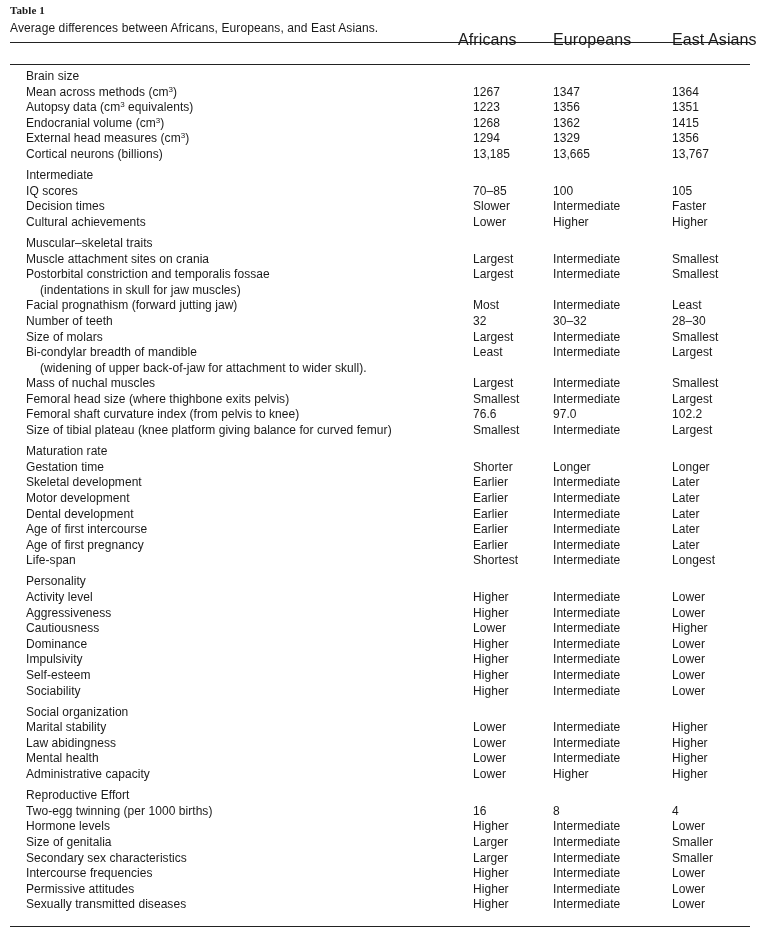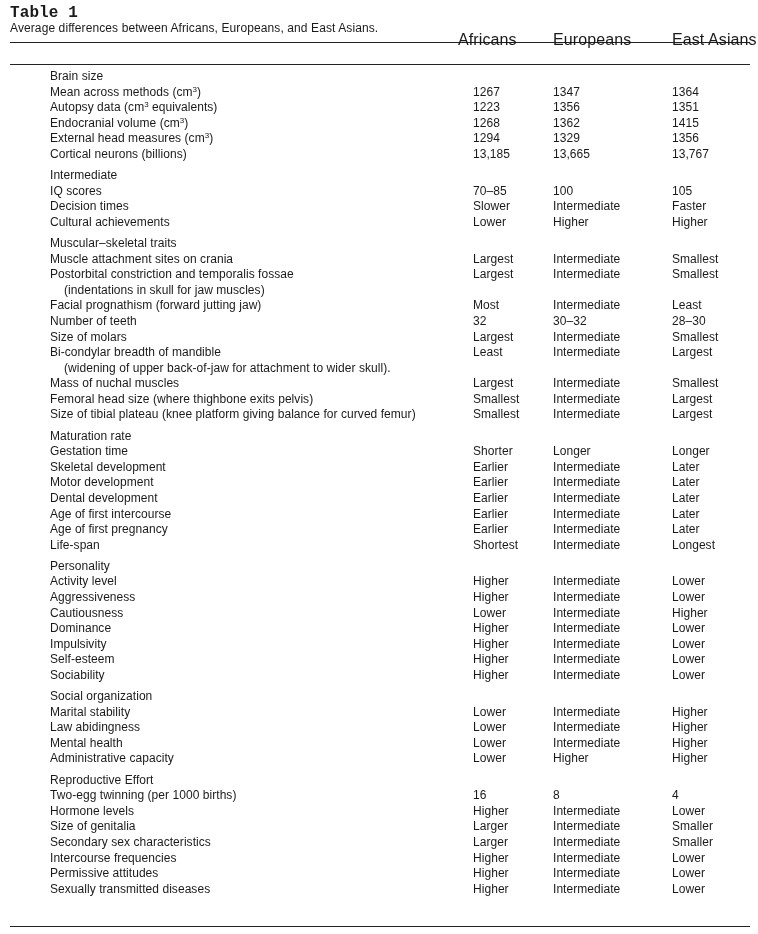--- a/index.html
+++ b/index.html
@@ -4,22 +4,22 @@
 <style>
   html, body { margin: 0; padding: 0; background: #ffffff; }
   body {
     width: 758px; height: 934px; overflow: hidden;
     font-family: "Liberation Sans", "DejaVu Sans", sans-serif;
     color: #1a1a1a;
     position: relative;
   }
   .caption-label {
     position: absolute; left: 10px; top: 4px;
-    font-family: Liberation Mono, monospace;
-    font-weight: bold; font-size: 16px; letter-spacing: 0.1px;
+    font-family: Liberation Serif, serif;
+    font-weight: bold; font-size: 11px; letter-spacing: 0.1px;
   }
   .caption-text {
     position: absolute; left: 10px; top: 21px;
     font-size: 12px; letter-spacing: 0.1px;
   }
   .rule { position: absolute; left: 10px; width: 740px; height: 0; border-top: 1px solid #222; }
   .rule.top { top: 42px; }
   .rule.mid { top: 64px; }
   .rule.bottom { top: 926px; }
   .col-head {
@@ -28,21 +28,21 @@
   .col-a { left: 458px; }
   .col-b { left: 553px; }
   .col-c { left: 672px; }
 
   #table-body { position: absolute; left: 26px; top: 69px; width: 724px; }
   .section { margin-bottom: 5.5px; }
   .row {
     position: relative; height: 15.6px; line-height: 15.6px;
     font-size: 12px; letter-spacing: 0.05px; white-space: nowrap;
   }
-  .row .label { position: absolute; left: 0; margin-left: 24px; }
+  .row .label { position: absolute; left: 0; }
   .row .label.cont { left: 14px; }
   .row .v { position: absolute; }
   .row .v.a { left: 447px; }
   .row .v.b { left: 527px; }
   .row .v.c { left: 646px; }
   sup { font-size: 8px; line-height: 0; vertical-align: 4px; }
 </style>
 </head>
 <body>
 
@@ -166,20 +166,26 @@
         <span class="v b">Intermediate</span>
         <span class="v c">Smallest</span>
       </div>
       <div class="row">
         <span class="label"><span>Femoral head size (where thighbone exits pelvis)</span></span>
         <span class="v a">Smallest</span>
         <span class="v b">Intermediate</span>
         <span class="v c">Largest</span>
       </div>
       <div class="row">
+        <span class="label"><span>Femoral shaft curvature index (from pelvis to knee)</span></span>
+        <span class="v a">76.6</span>
+        <span class="v b">97.0</span>
+        <span class="v c">102.2</span>
+      </div>
+      <div class="row">
         <span class="label"><span>Size of tibial plateau (knee platform giving balance for curved femur)</span></span>
         <span class="v a">Smallest</span>
         <span class="v b">Intermediate</span>
         <span class="v c">Largest</span>
       </div>
     </div>
     <div class="section">
       <div class="row">
         <span class="label">Maturation rate</span>
       </div>

